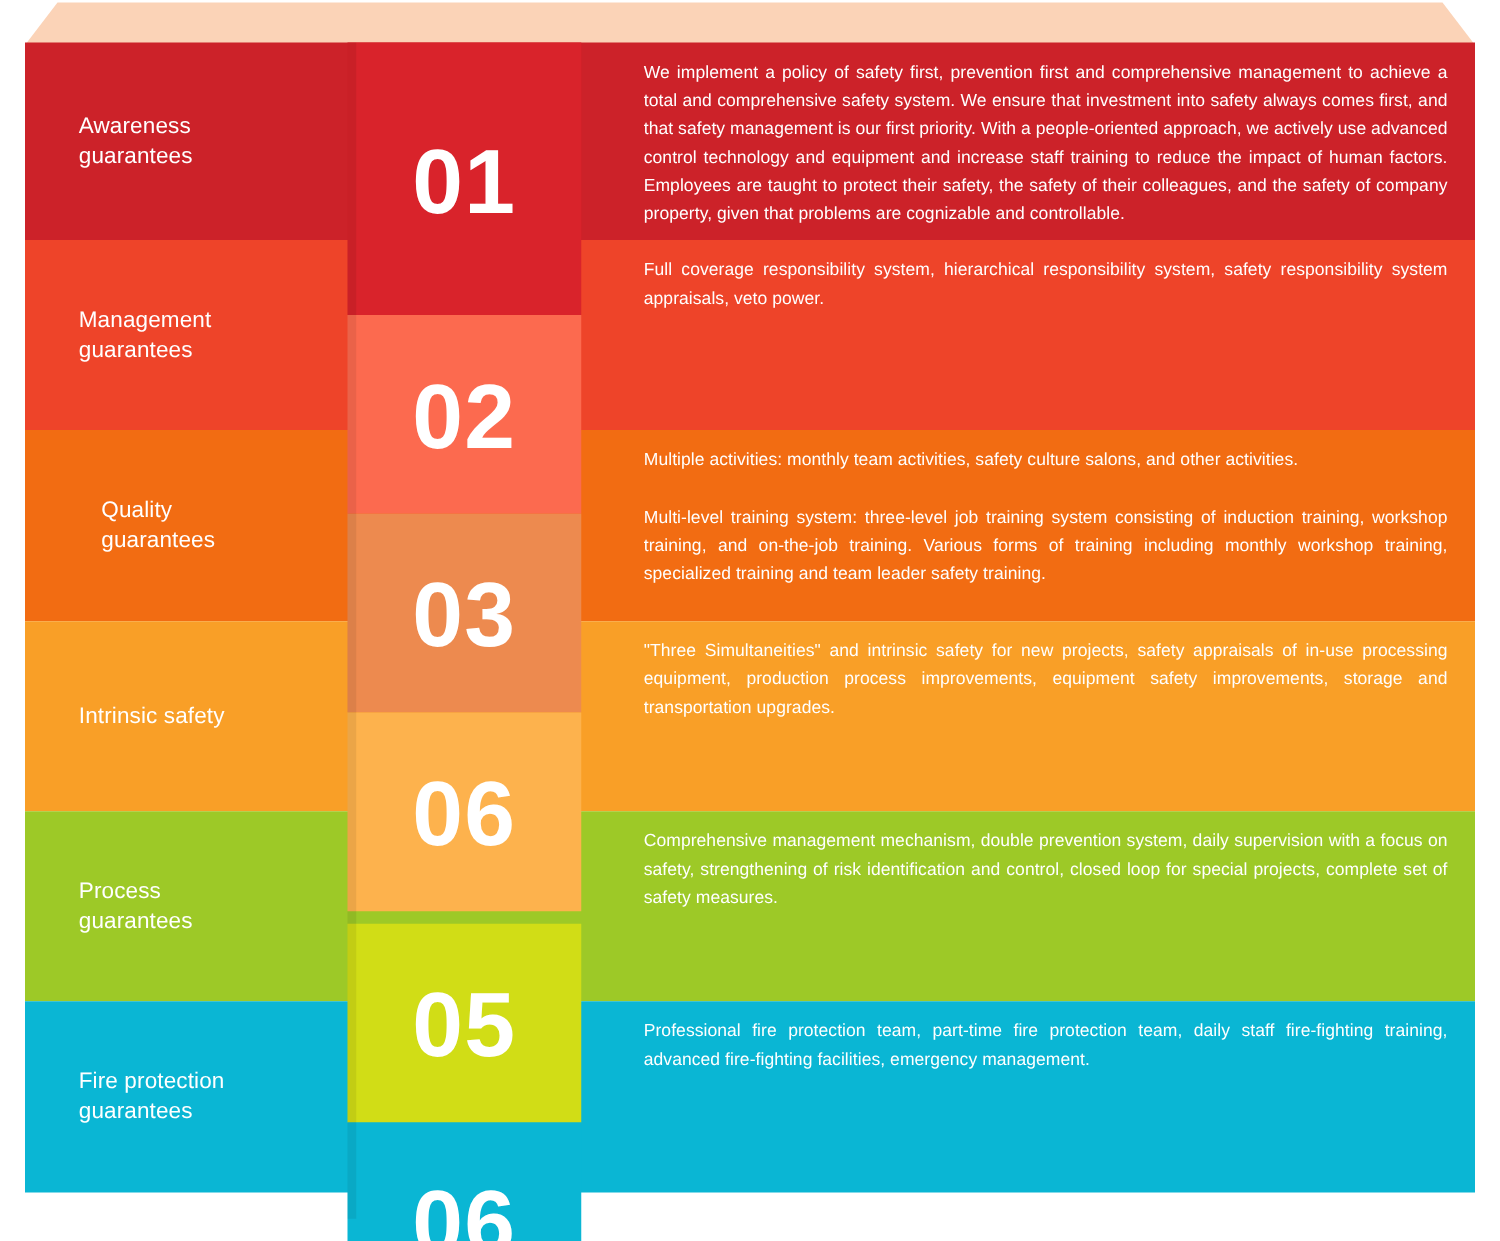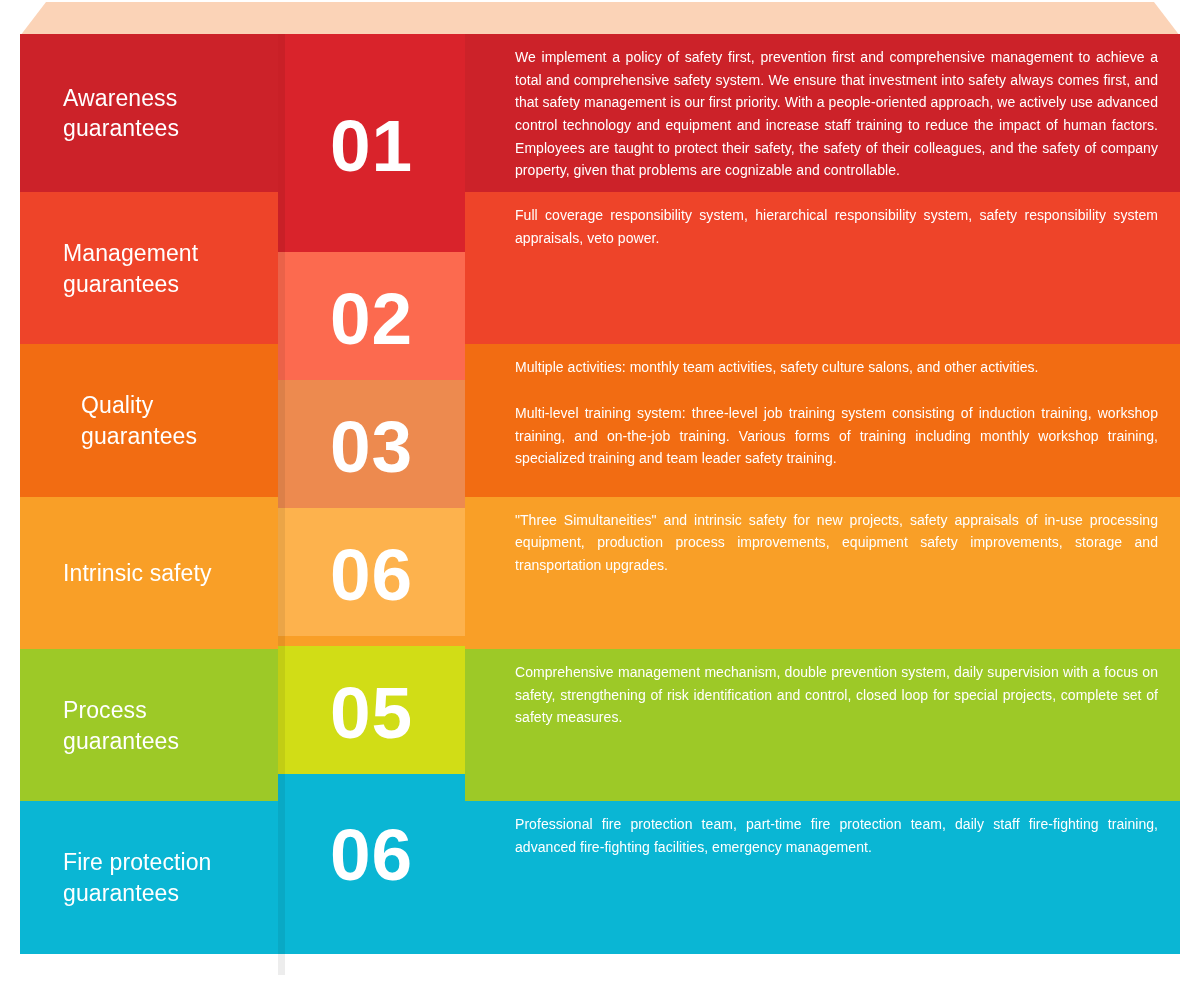--- a/index.html
+++ b/index.html
@@ -40,21 +40,21 @@
   }
   .row:nth-child(1) { height:158px; }
 
   .row-label {
     position:absolute;
     left:43px;
     top:50%;
     transform:translateY(-50%);
     width:215px;
     color:#ffffff;
-    font-size:23px;
+    font-size:18px;
     font-weight:400;
     line-height:1.32;
     letter-spacing:.1px;
   }
 
   .row-desc {
     position:absolute;
     left:495px;
     right:22px;
     top:12px;
@@ -71,21 +71,21 @@
   .num-column {
     position:absolute;
     left:278px;
     top:34px;
     width:187px;
     height:941px;
   }
   .num-cell {
     position:relative;
     width:187px;
-    height:128px;
+    height:159px;
     display:flex;
     align-items:center;
     justify-content:center;
   }
   .num-cell:nth-child(1) { height:218px; }
   .num-cell:nth-child(6) { height:157px; }
 
   .num-text {
     color:#ffffff;
     font-size:73px;

